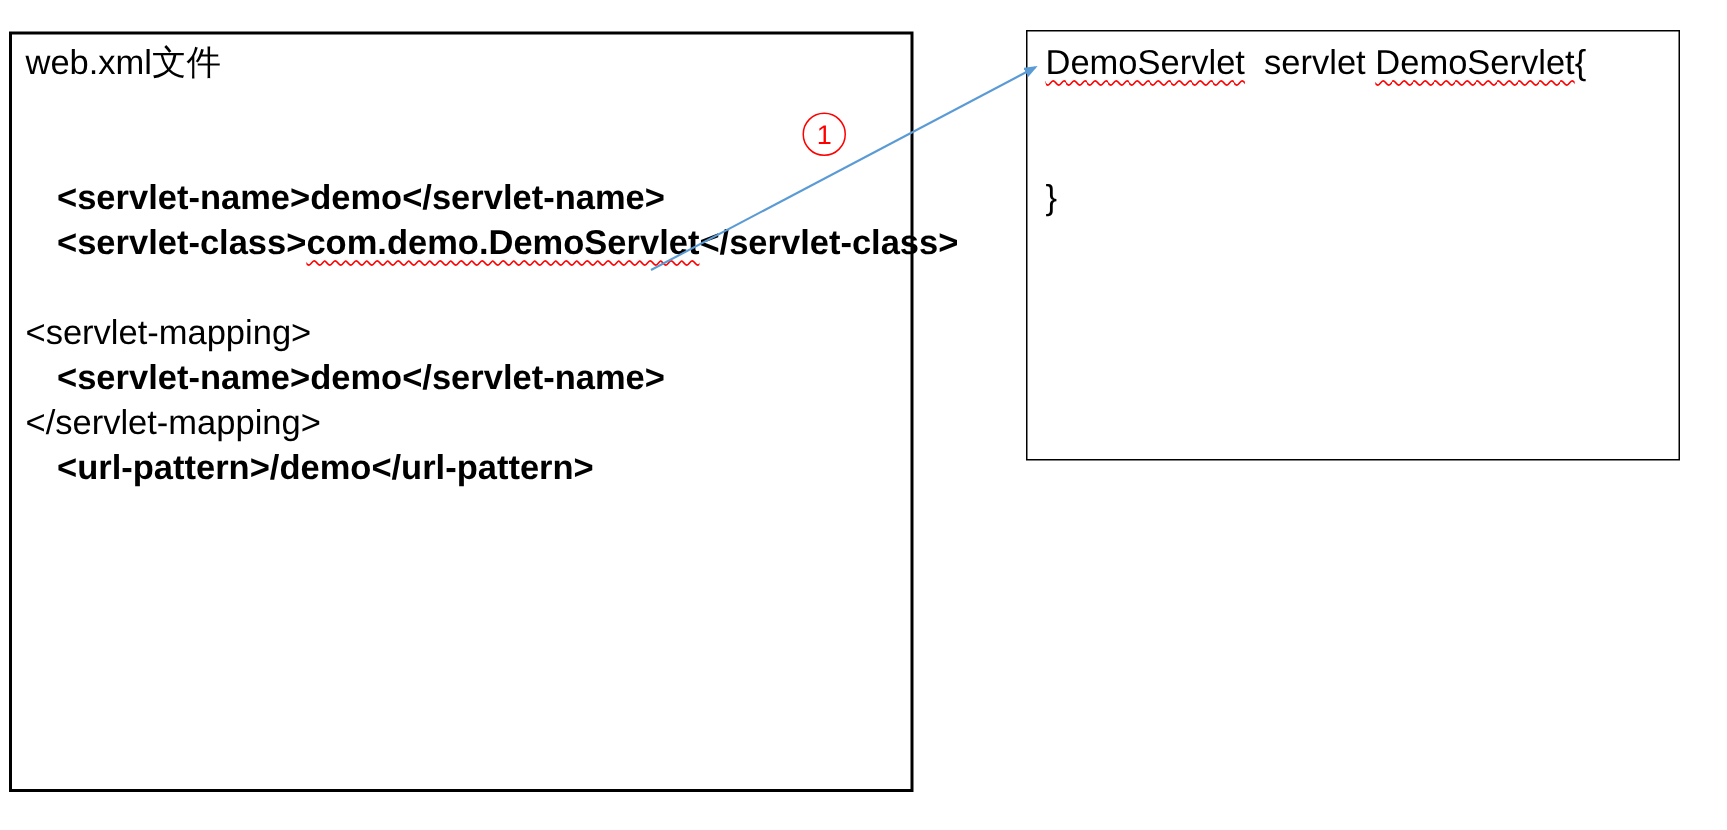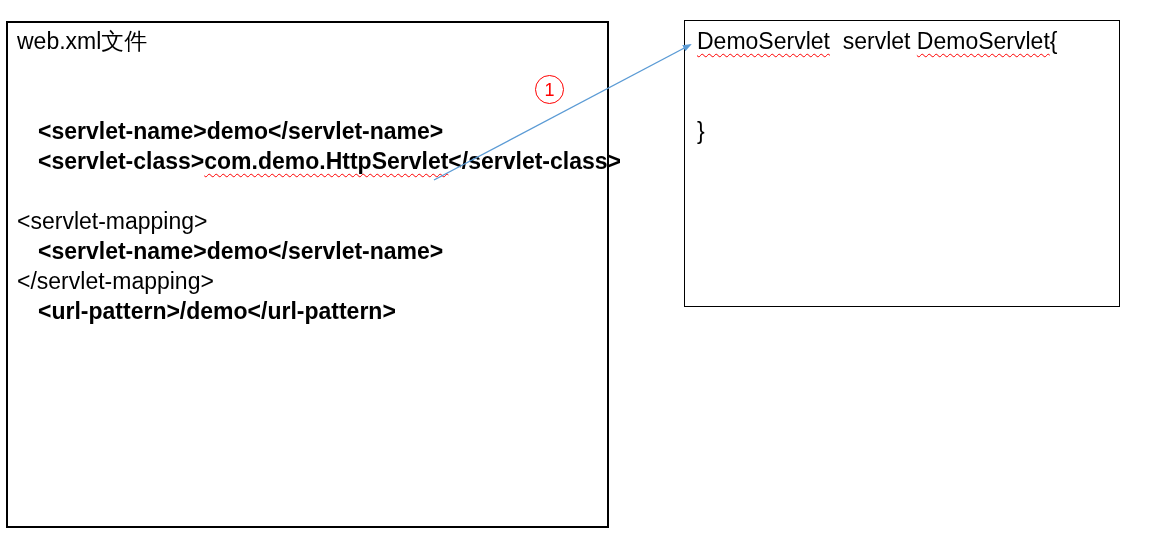--- a/index.html
+++ b/index.html
@@ -84,21 +84,21 @@
 </head>
 <body>
 
 <div class="canvas">
 
   <div class="box left-box">
     <div class="code-line">web.xml文件</div>
     <div class="code-line"></div>
     <div class="code-line"></div>
     <div class="code-line indent">&lt;servlet-name&gt;demo&lt;/servlet-name&gt;</div>
-    <div class="code-line indent"><span>&lt;servlet-class&gt;</span><span class="squiggle">com.demo.HttpServlet</span><span>&lt;/servlet-class&gt;</span></div>
+    <div class="code-line indent"><span>&lt;servlet-class&gt;</span><span class="squiggle">com.demo.DemoServlet</span><span>&lt;/servlet-class&gt;</span></div>
     <div class="code-line"></div>
     <div class="code-line">&lt;servlet-mapping&gt;</div>
     <div class="code-line indent">&lt;servlet-name&gt;demo&lt;/servlet-name&gt;</div>
     <div class="code-line">&lt;/servlet-mapping&gt;</div>
     <div class="code-line indent">&lt;url-pattern&gt;/demo&lt;/url-pattern&gt;</div>
   </div>
 
   <div class="box right-box">
     <div class="code-line"><span class="squiggle">DemoServlet</span><span>  servlet </span><span class="squiggle">DemoServlet</span><span>{</span></div>
     <div class="code-line"></div>

